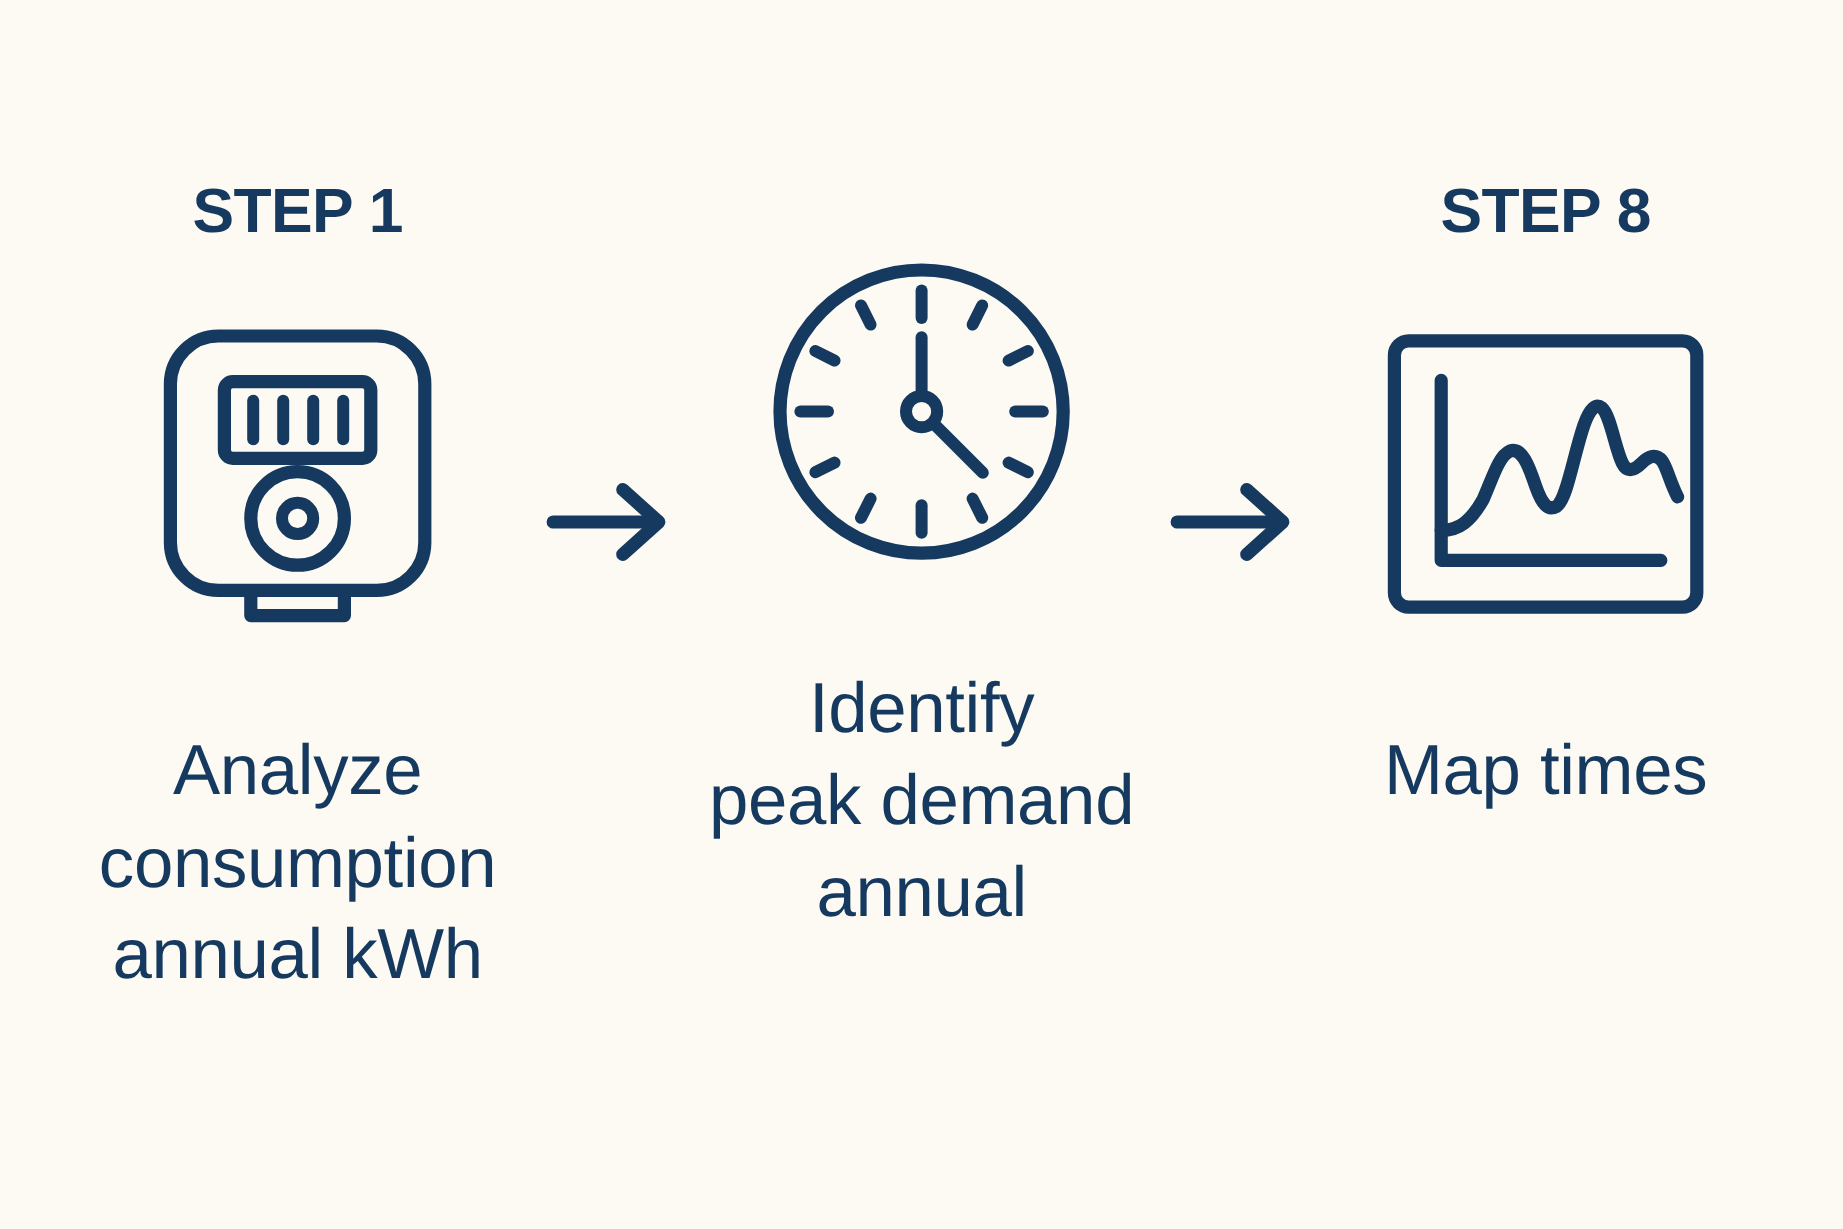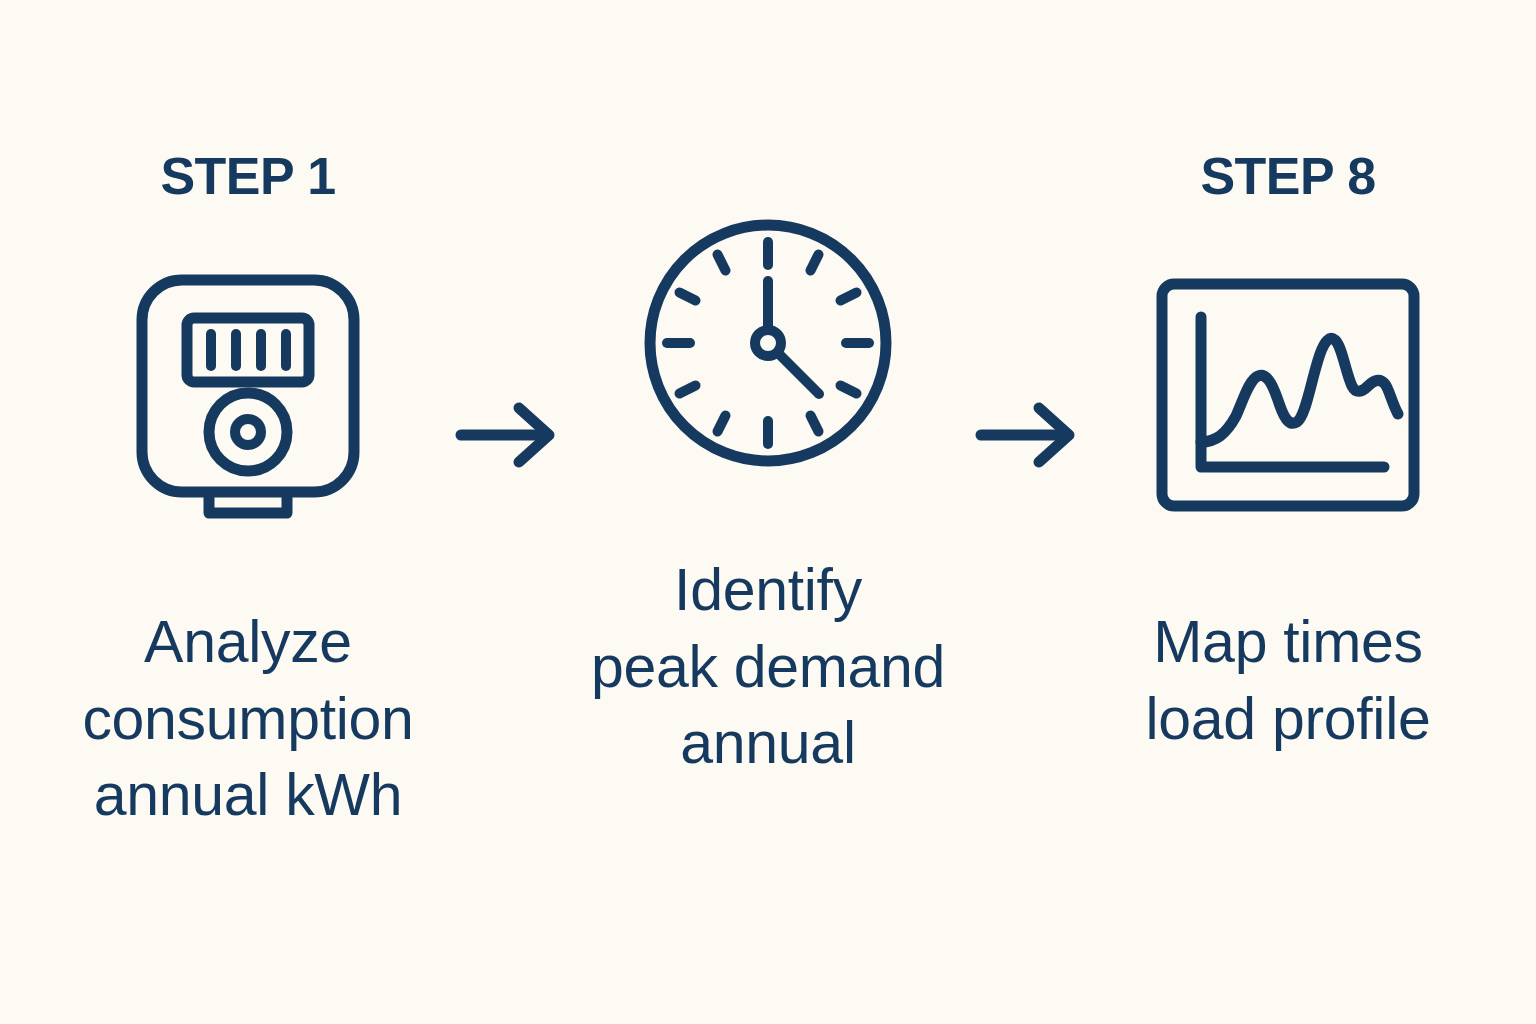--- a/index.html
+++ b/index.html
@@ -192,18 +192,17 @@
                    C 152 146, 157 110, 166 84
                    C 171 70, 176 66, 181 70
                    C 188 76, 192 104, 198 116
                    C 202 124, 208 122, 214 116
                    C 220 110, 226 108, 231 114
                    C 235 119, 238 133, 244 144" stroke="#163a5f" stroke-width="11" fill="none" stroke-linecap="round" stroke-linejoin="round"></path>
         </svg>
       </div>
       <div class="step-caption">
         <span class="caption-line">Map times</span>
-        <span class="caption-line">load profile</span>
       </div>
     </div>
 
   </div>
 </div>
 
 </body></html>

